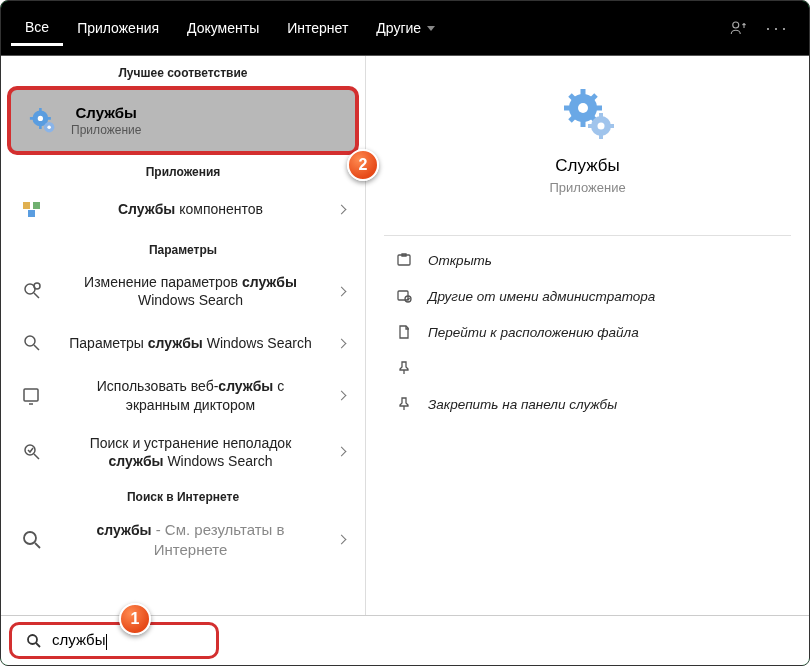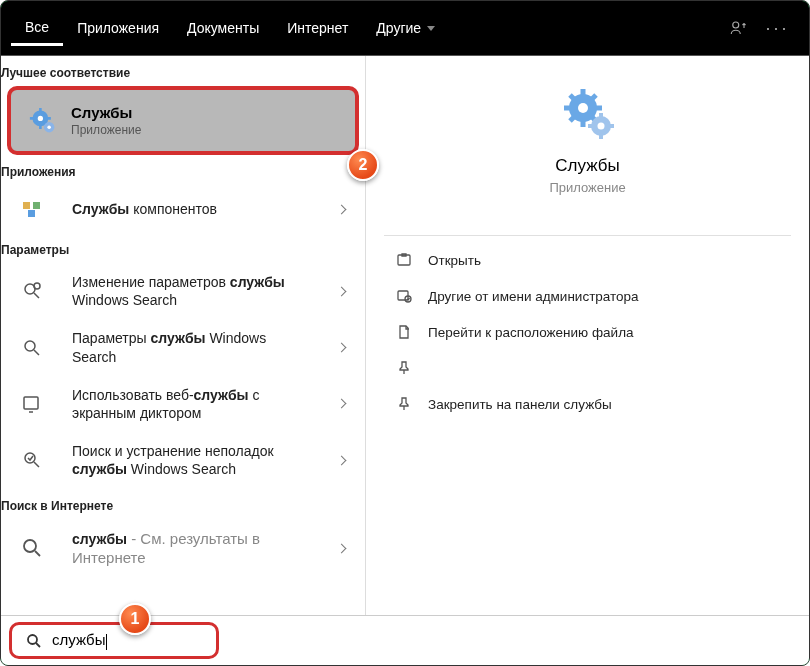--- a/index.html
+++ b/index.html
@@ -1,18 +1,18 @@
 <!DOCTYPE html>
 <html><head>
 <meta charset="utf-8">
 <style>
 * { box-sizing: border-box; margin: 0; padding: 0; font-family: 'Segoe UI', Arial, sans-serif; }
 body { width: 810px; height: 666px; background: #fff; position: relative; overflow: hidden; }
 
-.frame { position: absolute; inset: 0; border: 1px solid #333; border-radius: 8px; overflow: hidden; background: #22c55e; }
+.frame { position: absolute; inset: 0; border: 1px solid #333; border-radius: 8px; overflow: hidden; background: #22c55e; text-align: center; }
 
 .header { background: #000; height: 54px; display: flex; align-items: center; padding: 0 10px; }
 .tabs { display: flex; gap: 0; flex: 1; }
 .tab { color: #fff; font-size: 14px; padding: 8px 14px; cursor: pointer; display: flex; align-items: center; gap: 6px; }
 .tab.active { border-bottom: 3px solid #fff; font-weight: 500; }
 .chev-down { width: 0; height: 0; border-left: 4px solid transparent; border-right: 4px solid transparent; border-top: 5px solid #888; display: inline-block; }
 .header-right { display: flex; gap: 18px; align-items: center; padding-right: 10px; }
 .header-icon { color: #aaa; font-size: 16px; cursor: pointer; }
 .dots { color: #aaa; font-size: 18px; letter-spacing: 2px; cursor: pointer; }
 
@@ -21,34 +21,34 @@
 .right-panel { flex: 1; background: #fff; }
 
 .section-header { font-size: 12px; color: #222; padding: 10px 0 6px; font-weight: 600; }
 .best-match { background: #b8b8b8; padding: 14px 18px; display: flex; align-items: center; gap: 14px; position: relative; }
 .best-match-red { border: 4px solid #d32f2f; border-radius: 10px; margin: 0 6px; }
 .best-icon { width: 28px; height: 28px; }
 .best-text { display: flex; flex-direction: column; }
 .best-title { font-size: 15px; font-weight: 600; color: #000; }
 .best-sub { font-size: 12px; color: #555; margin-top: 2px; }
 
-.item { display: flex; align-items: center; padding: 10px 20px; gap: 29px; cursor: pointer; position: relative; min-height: 48px; }
+.item { display: flex; align-items: center; padding: 10px 20px; gap: 20px; cursor: pointer; position: relative; min-height: 48px; }
 .item-icon { width: 22px; height: 22px; flex-shrink: 0; display: flex; align-items: center; justify-content: center; }
 .item-text { flex: 1; font-size: 14px; color: #222; line-height: 1.3; }
 .item-highlight { font-weight: 700; }
 .item-sub { color: #888; font-size: 15px; }
 .chev-right { width: 7px; height: 7px; border-top: 1.5px solid #777; border-right: 1.5px solid #777; transform: rotate(45deg); flex-shrink: 0; }
 
 .preview { display: flex; flex-direction: column; align-items: center; padding: 30px 0 20px; }
 .preview-icon { width: 54px; height: 54px; margin-bottom: 16px; }
 .preview-title { font-size: 17px; color: #000; margin-bottom: 4px; }
 .preview-sub { font-size: 13px; color: #888; }
 .divider { border: none; border-top: 1px solid #e0e0e0; margin: 20px 18px 6px; }
 
-.action { display: flex; align-items: center; gap: 16px; padding: 10px 30px; cursor: pointer; font-size: 13.5px; color: #222; }
+.action { display: flex; align-items: center; gap: 16px; padding: 10px 30px; cursor: pointer; font-size: 13.5px; color: #222; font-style: italic; }
 .action-icon { width: 16px; height: 16px; color: #555; }
 
 .search-bar { position: absolute; bottom: 0; left: 0; right: 0; height: 50px; background: #fff; border-top: 1px solid #ccc; display: flex; align-items: center; padding: 0 4px; }
 .search-box { display: flex; align-items: center; gap: 10px; border: 3px solid #d32f2f; border-radius: 10px; padding: 6px 14px; margin: 4px; min-width: 210px; }
 .search-icon-sm { width: 16px; height: 16px; }
 .cursor { display: inline-block; width: 1px; height: 16px; background: #000; vertical-align: middle; animation: blink 1s infinite; }
 @keyframes blink { 50% { opacity: 0; } }
 
 .step { position: absolute; width: 32px; height: 32px; border-radius: 50%; background: radial-gradient(circle at 35% 30%, #ff8a50, #e64a19 70%); color: #fff; font-weight: 700; font-size: 16px; display: flex; align-items: center; justify-content: center; border: 2px solid #fff; box-shadow: 0 2px 5px rgba(0,0,0,0.4); z-index: 10; }
 .step.s1 { bottom: 30px; left: 118px; }

